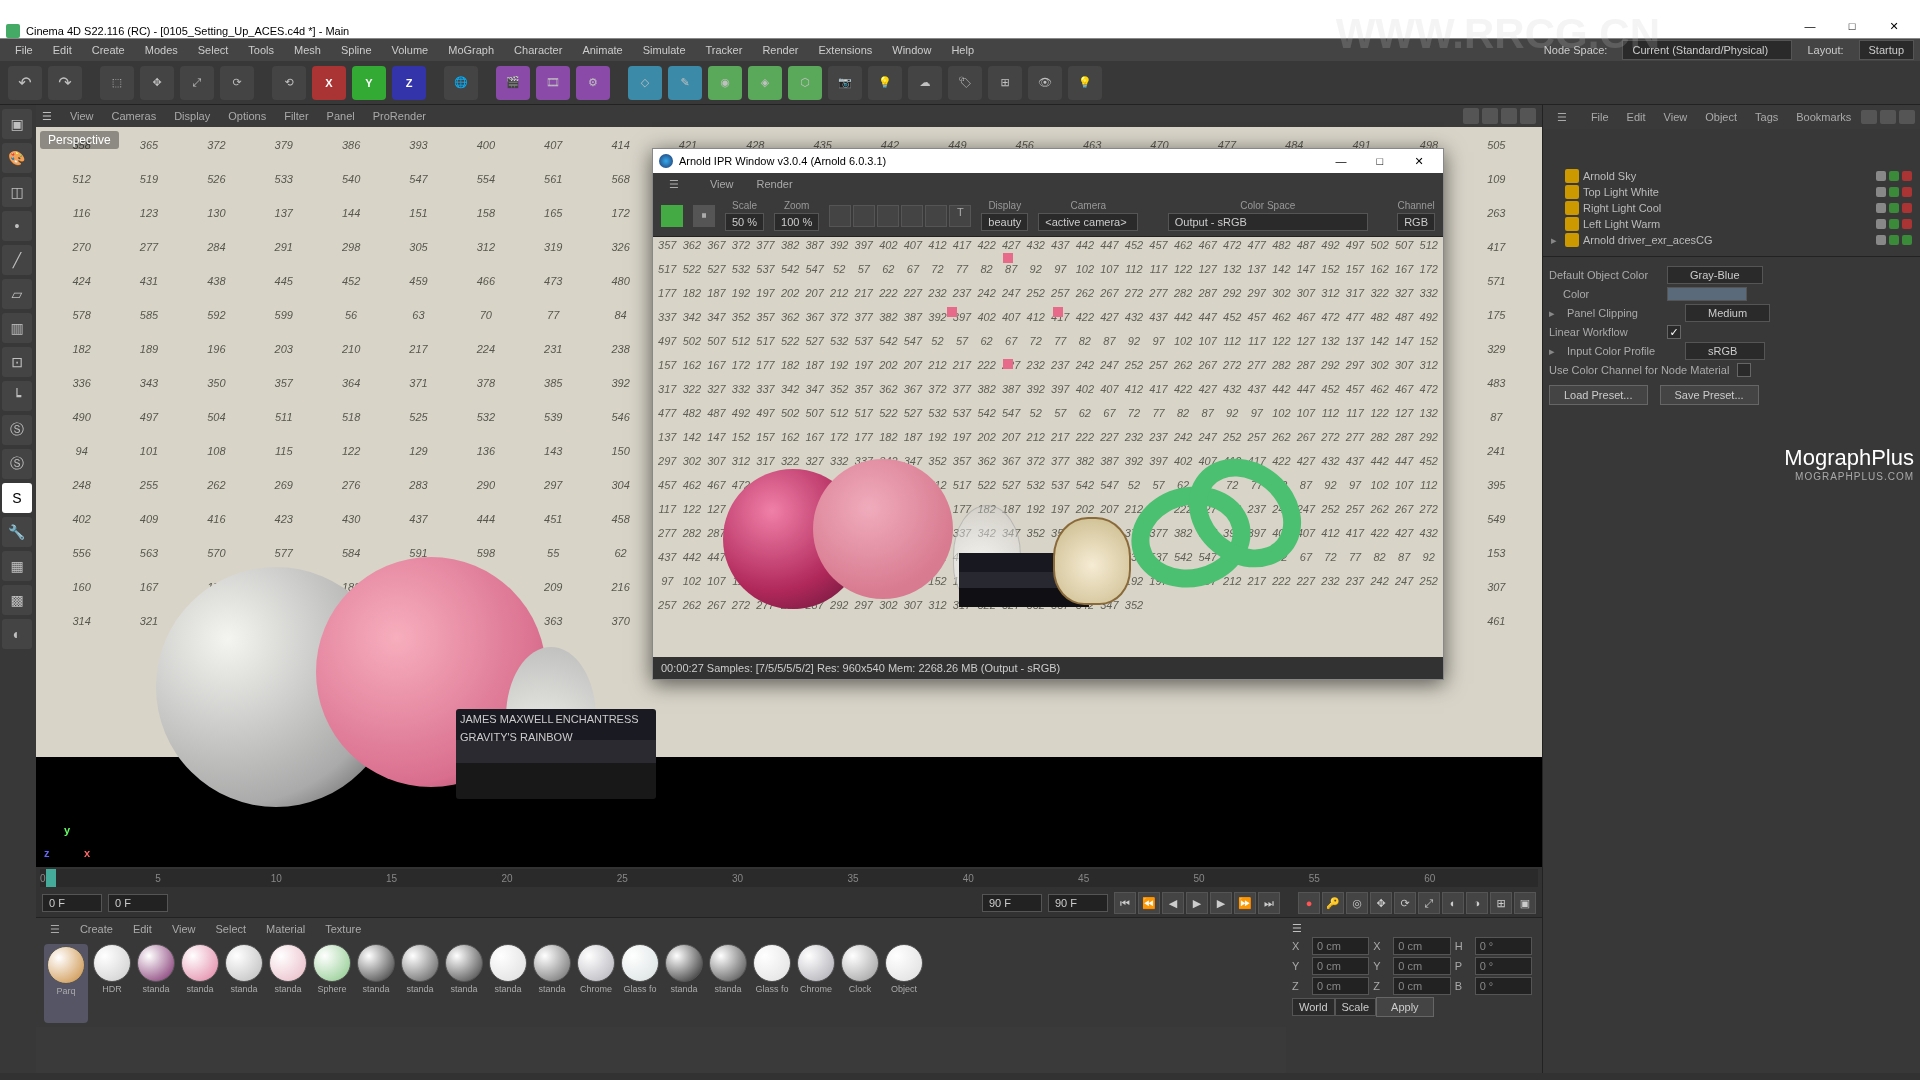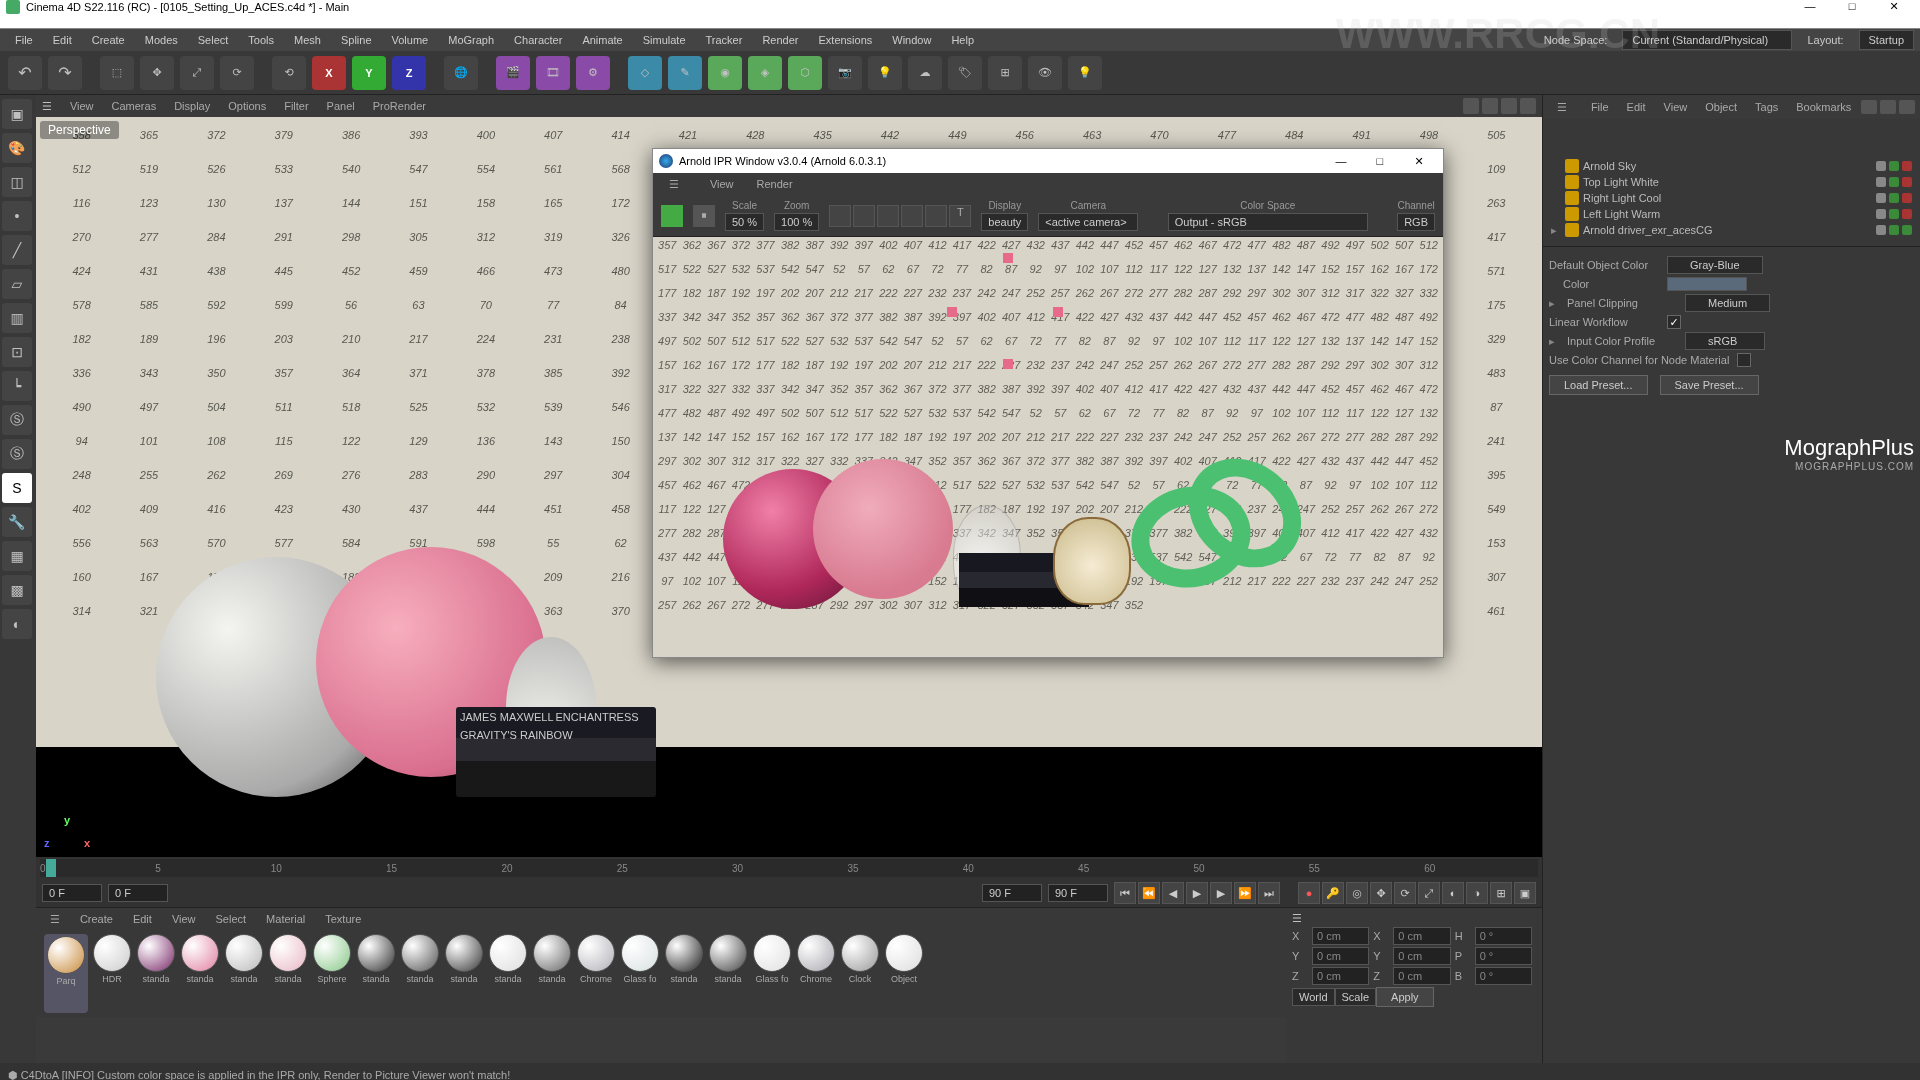--- a/index.html
+++ b/index.html
@@ -1,19 +1,19 @@
 <!DOCTYPE html>
 <html><head>
 <meta charset="utf-8">
 <style>
 * { margin: 0; padding: 0; box-sizing: border-box; font-family: "Segoe UI", Tahoma, sans-serif; font-size: 11px; }
 body { background: #3a3a3a; color: #c0c0c0; width: 1920px; height: 1080px; overflow: hidden; position: relative; }
 
 
-.titlebar { height: 29px; background: #ffffff; color: #000; display: flex; align-items: flex-start; padding: 0 6px; justify-content: space-between; border-bottom: 1px solid #888; }
+.titlebar { height: 39px; background: #ffffff; color: #000; display: flex; align-items: flex-end; padding: 0 6px; justify-content: space-between; border-bottom: 1px solid #888; }
 .titlebar-left { display: flex; align-items: center; gap: 6px; }
 .titlebar-right { display: flex; gap: 2px; }
 .win-btn { width: 40px; height: 18px; text-align: center; cursor: pointer; }
 .app-icon { width: 14px; height: 14px; background: #4a6; border-radius: 2px; }
 
 
 .menubar { height: 22px; background: #444; display: flex; align-items: center; padding: 0 6px; gap: 2px; }
 .menubar span { padding: 3px 9px; cursor: pointer; color: #ccc; }
 .menubar .spacer { flex: 1; }
 .menubar .right-area { display: flex; align-items: center; gap: 6px; }
@@ -47,21 +47,21 @@
 .vp-right span { width: 16px; height: 16px; background: #555; border-radius: 2px; cursor: pointer; }
 
 .viewport-canvas { flex: 1; background: #d8d4c8; position: relative; overflow: hidden; }
 .persp-label { position: absolute; top: 4px; left: 4px; background: rgba(0,0,0,0.35); color: #fff; padding: 2px 8px; border-radius: 3px; font-size: 12px; }
 .number-grid { position: absolute; inset: 0; display: grid; grid-template-columns: repeat(22, 1fr); grid-auto-rows: 34px; font-size: 15px; color: #4a4a42; font-style: italic; font-family: Georgia, serif; opacity: 0.9; padding: 2px 12px; }
 .number-grid span { text-align: center; line-height: 32px; }
 .black-floor { position: absolute; bottom: 0; left: 0; right: 0; height: 110px; background: #000; }
 .sphere-white { position: absolute; bottom: 60px; left: 120px; width: 240px; height: 240px; border-radius: 50%; background: radial-gradient(circle at 30% 30%, #f4f4f0, #aaa 70%, #444); }
 .sphere-pink { position: absolute; bottom: 80px; left: 280px; width: 230px; height: 230px; border-radius: 50%; background: radial-gradient(circle at 35% 35%, #f7aebd, #d96e8e 70%, #8a3a52); }
 .flask { position: absolute; bottom: 80px; left: 470px; width: 90px; height: 140px; background: radial-gradient(circle at 40% 70%, #f0f0ea, #bbb); border-radius: 50% 50% 45% 45%; }
-.books { position: absolute; bottom: 60px; left: 420px; width: 200px; height: 90px; background: linear-gradient(#1a1a22 0%, #1a1a22 35%, #2a2a30 35%, #2a2a30 60%, #181818 60%, #181818 100%); border-radius: 3px; }
+.books { position: absolute; bottom: 68px; left: 420px; width: 200px; height: 90px; background: linear-gradient(#1a1a22 0%, #1a1a22 35%, #2a2a30 35%, #2a2a30 60%, #181818 60%, #181818 100%); border-radius: 3px; }
 .axis-widget { position: absolute; bottom: 6px; left: 6px; width: 50px; height: 50px; }
 .axis-widget .ay { position: absolute; bottom: 25px; left: 22px; color: #6f6; font-weight: bold; }
 .axis-widget .ax { position: absolute; bottom: 2px; left: 42px; color: #f66; font-weight: bold; }
 .axis-widget .az { position: absolute; bottom: 2px; left: 2px; color: #66f; font-weight: bold; }
 
 
 .right-panel { width: 378px; background: #383838; display: flex; flex-direction: column; border-left: 1px solid #222; }
 .rp-menubar { height: 24px; background: #3a3a3a; display: flex; align-items: center; padding: 0 6px; gap: 2px; }
 .rp-menubar .hamb { margin-right: 6px; }
 .rp-menubar span { padding: 2px 8px; cursor: pointer; color: #aaa; }
@@ -1474,15 +1474,18 @@
     <div class="ipr-clock"></div>
     <div class="ipr-knot">
       <div class="ipr-knot-a"></div>
       <div class="ipr-knot-b"></div>
     </div>
     <div class="ipr-marker" style="top:16px;left:350px"></div>
     <div class="ipr-marker" style="top:70px;left:294px"></div>
     <div class="ipr-marker" style="top:70px;left:400px"></div>
     <div class="ipr-marker" style="top:122px;left:350px"></div>
   </div>
+  <div class="ipr-status">
+    <span>00:00:27   Samples: [7/5/5/5/5/2]   Res: 960x540   Mem: 2268.26 MB   (Output - sRGB)</span>
+  </div>
 </div>
 
 <div class="watermark" style="top:10px; right:260px">WWW.RRCG.CN</div>
 
 </body></html>

